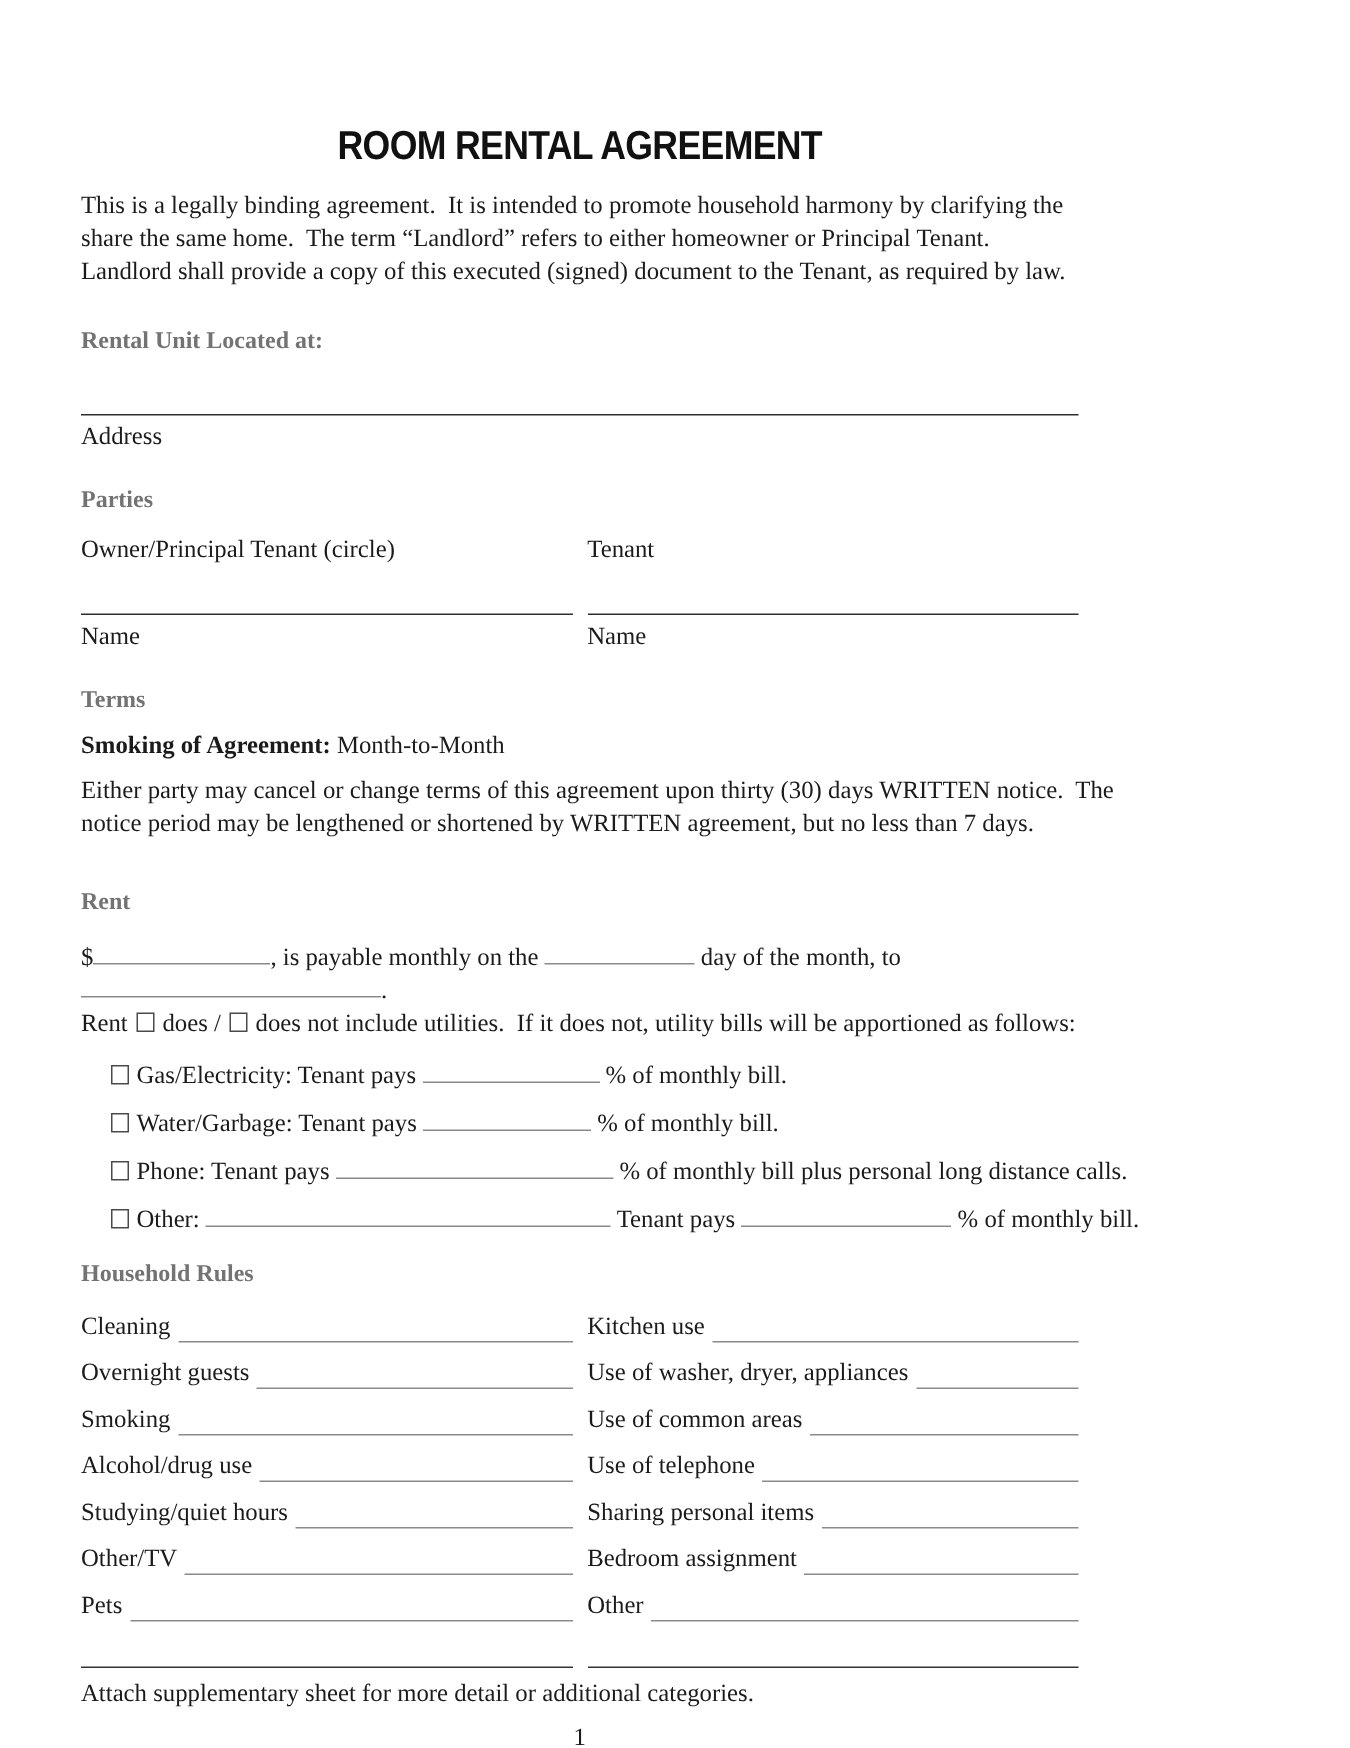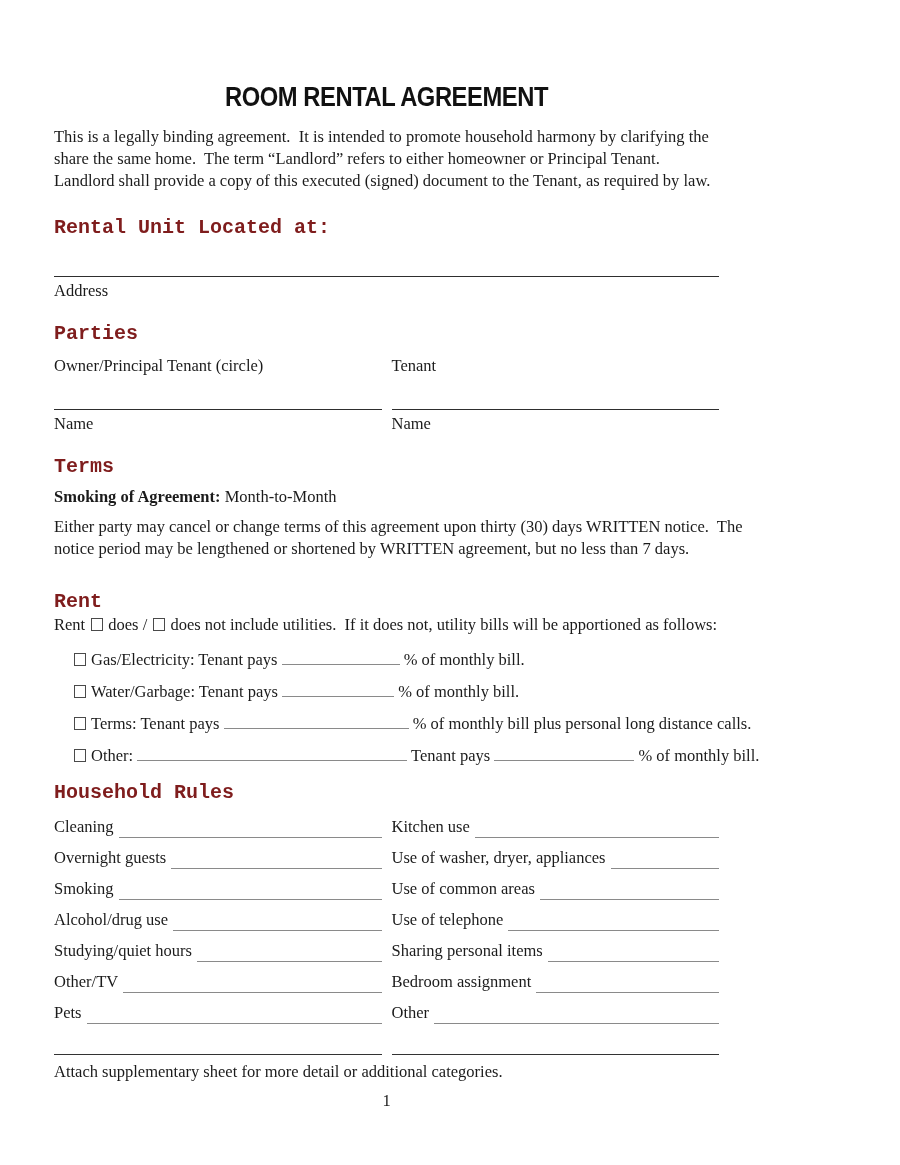--- a/index.html
+++ b/index.html
@@ -24,25 +24,24 @@
     font-size: 27px;
     line-height: 30px;
     letter-spacing: -0.5px;
     transform: scaleX(0.88);
     transform-origin: 50% 50%;
     color: #111;
   }
   .intro { margin-top: 14px; }
   .line { white-space: pre; }
   h2.section {
-    font-size: 20px;
+    font-size: 16px;
     line-height: 24px;
     font-weight: 700;
-    color: #7f1d1d;
-    font-family: Liberation Mono, monospace;
+    color: #737373;
   }
   .h-rental   { margin-top: 24px; }
   .h-parties  { margin-top: 20px; }
   .h-terms    { margin-top: 20px; }
   .h-rent     { margin-top: 30px; }
   .h-rules    { margin-top: 15px; font-size: 19px; }
   .rule-line-dark {
     border-bottom: 1.6px solid #2e2e2e;
   }
   .addr-underline { height: 37px; }
@@ -136,26 +135,27 @@
   </div>
 
   <h2 class="section h-terms">Terms</h2>
   <div class="length-line"><span class="bold">Smoking of Agreement:</span><span> </span><span>Month-to-Month</span></div>
   <div class="terms-para">
     <div class="line">Either party may cancel or change terms of this agreement upon thirty (30) days WRITTEN notice.  The</div>
     <div class="line">notice period may be lengthened or shortened by WRITTEN agreement, but no less than 7 days.</div>
   </div>
 
   <h2 class="section h-rent">Rent</h2>
+  <div class="fill-line rent-line1"><span>$</span><span class="blank w-amount"></span><span class="line" style="display:inline">, is payable monthly on the </span><span class="blank w-day"></span><span class="line" style="display:inline"> day of the month, to</span><span class="blank w-payee"></span><span>.</span></div>
   <div class="fill-line"><span class="line" style="display:inline">Rent </span><span class="checkbox"></span><span>does</span><span class="line" style="display:inline"> / </span><span class="checkbox"></span><span class="line" style="display:inline">does not include utilities.  If it does not, utility bills will be apportioned as follows:</span></div>
 
   <div class="utility-rows">
     <div class="utility-row"><span class="checkbox"></span><span>Gas/Electricity: Tenant pays </span><span class="blank w-gas"></span><span> % of monthly bill.</span></div>
     <div class="utility-row"><span class="checkbox"></span><span>Water/Garbage: Tenant pays </span><span class="blank w-water"></span><span> % of monthly bill.</span></div>
-    <div class="utility-row"><span class="checkbox"></span><span>Terms: Tenant pays </span><span class="blank w-phone"></span><span> % of monthly bill plus personal long distance calls.</span></div>
+    <div class="utility-row"><span class="checkbox"></span><span>Phone: Tenant pays </span><span class="blank w-phone"></span><span> % of monthly bill plus personal long distance calls.</span></div>
     <div class="utility-row"><span class="checkbox"></span><span>Other: </span><span class="blank w-other1"></span><span> Tenant pays </span><span class="blank w-other2"></span><span> % of monthly bill.</span></div>
   </div>
 
   <h2 class="section h-rules">Household Rules</h2>
 
   <div class="two-col rules-grid">
     <div>
       <div class="rule-row">
           <span class="rule-label">Cleaning</span>
           <span class="rule-blank"></span>

